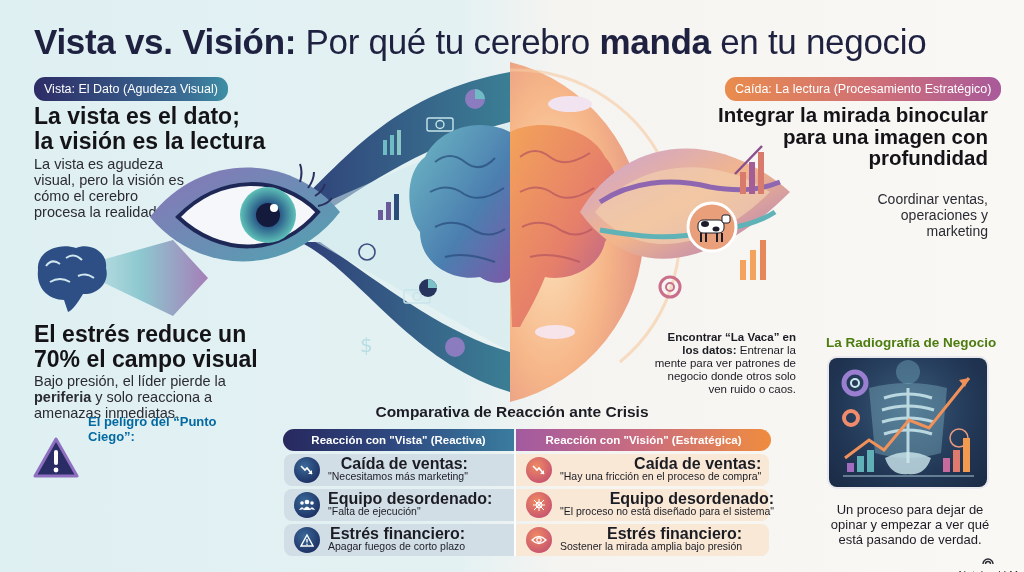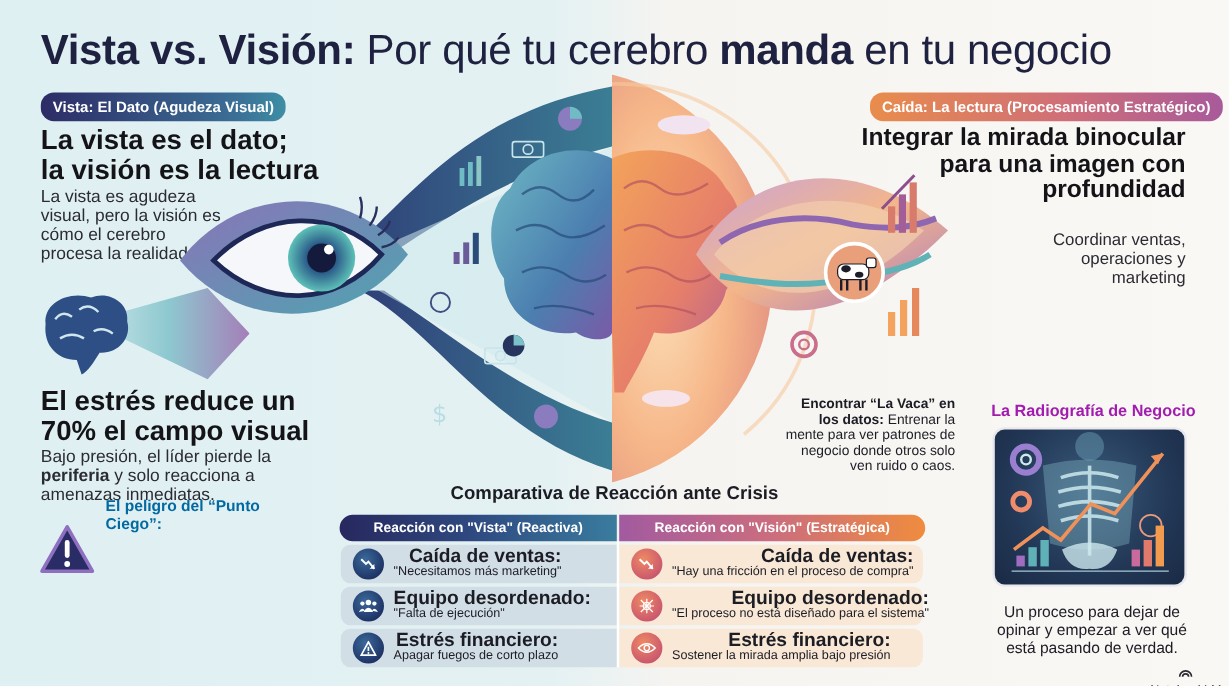--- a/index.html
+++ b/index.html
@@ -14,21 +14,21 @@
 
   
   .title {
     left: 34px; top: 22px; font-size: 35px; color: #1e2140; white-space: nowrap; letter-spacing: -0.3px;
   }
   .title b { font-weight: 700; }
   .title span.light { font-weight: 400; }
 
   
   .pill {
-    height: 22px; border-radius: 11px; color: #fff; font-size: 12.5px; font-weight: 700;
+    height: 22px; border-radius: 11px; color: #fff; font-size: 12.5px; font-weight: 400;
     padding: 12px 10px; display: flex; align-items: center; white-space: nowrap;
   }
   .pill-left { left: 34px; top: 77px; background: linear-gradient(90deg, #2d2c66 0%, #3b6f96 80%, #3e8ea4 100%); }
   .pill-right { left: 725px; top: 77px; background: linear-gradient(90deg, #e98c4c 0%, #cf6f78 55%, #a85a9a 100%); }
 
   
   .h-left { left: 34px; top: 104px; font-size: 23px; font-weight: 700; line-height: 25px; color: #141418; }
   .p-left { left: 34px; top: 156px; font-size: 14.5px; line-height: 16px; color: #2b2b33; width: 150px; }
   .h-stress { left: 34px; top: 322px; font-size: 23px; font-weight: 700; line-height: 25px; color: #141418; }
   .p-stress { left: 34px; top: 373px; font-size: 14.5px; line-height: 16px; color: #2b2b33; width: 200px; }
@@ -38,21 +38,21 @@
   .blind-spot { left: 88px; top: 414px; font-size: 13px; line-height: 15px; color: #0369a1; width: 175px; }
   .blind-spot b { font-weight: 700; }
 
   
   .h-right { right: 36px; top: 104px; text-align: right; font-size: 20.5px; font-weight: 700; line-height: 21.5px; color: #141418; }
   .p-right { right: 36px; top: 191px; text-align: right; font-size: 14px; line-height: 16px; color: #2b2b33; }
 
   .cow-caption { left: 650px; top: 331px; width: 146px; text-align: right; font-size: 11.5px; line-height: 13px; color: #1c1c24; }
   .cow-caption b { font-weight: 700; }
 
-  .xray-title { left: 826px; top: 335px; font-size: 13.5px; font-weight: 700; color: #a21caf; white-space: nowrap; }
+  .xray-title { left: 826px; top: 335px; font-size: 13.5px; font-weight: 700; color: #4d7c0f; white-space: nowrap; }
   .xray-box { left: 829px; top: 358px; width: 158px; height: 129px; border-radius: 8px; overflow: hidden;
     background: radial-gradient(ellipse at 50% 40%, #3b5a7c 0%, #223856 60%, #1a2a45 100%);
     box-shadow: 0 0 0 2px #e8e8ee; }
   .xray-caption { left: 820px; top: 502px; width: 180px; text-align: center; font-size: 13px; line-height: 15px; color: #1c1c24; }
 
   .nlm { right: 6px; top: 555px; font-size: 10.5px; color: #2b2b33; display: flex; align-items: center; gap: 4px; flex-direction: column; }
 
   
   .illus { left: 150px; top: 62px; width: 680px; height: 340px; }
 

